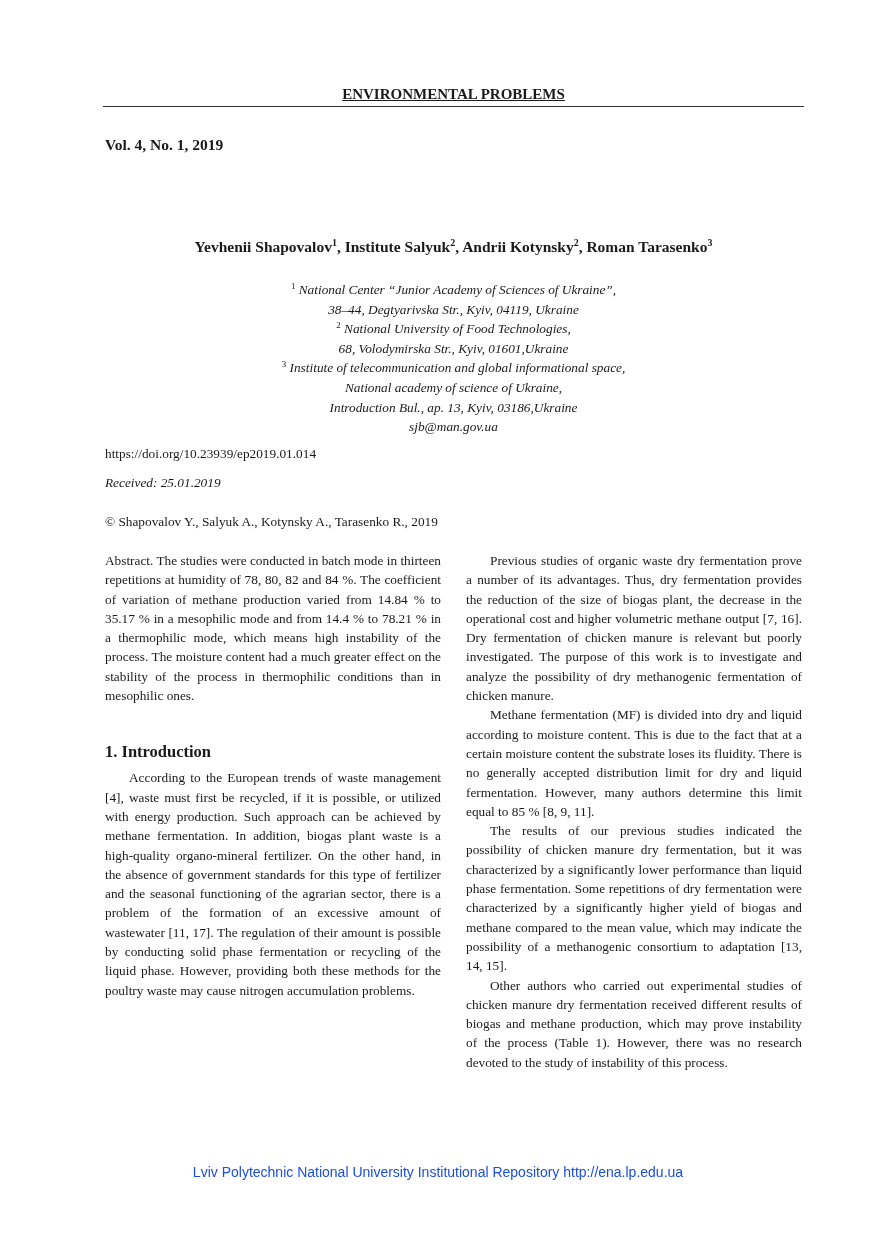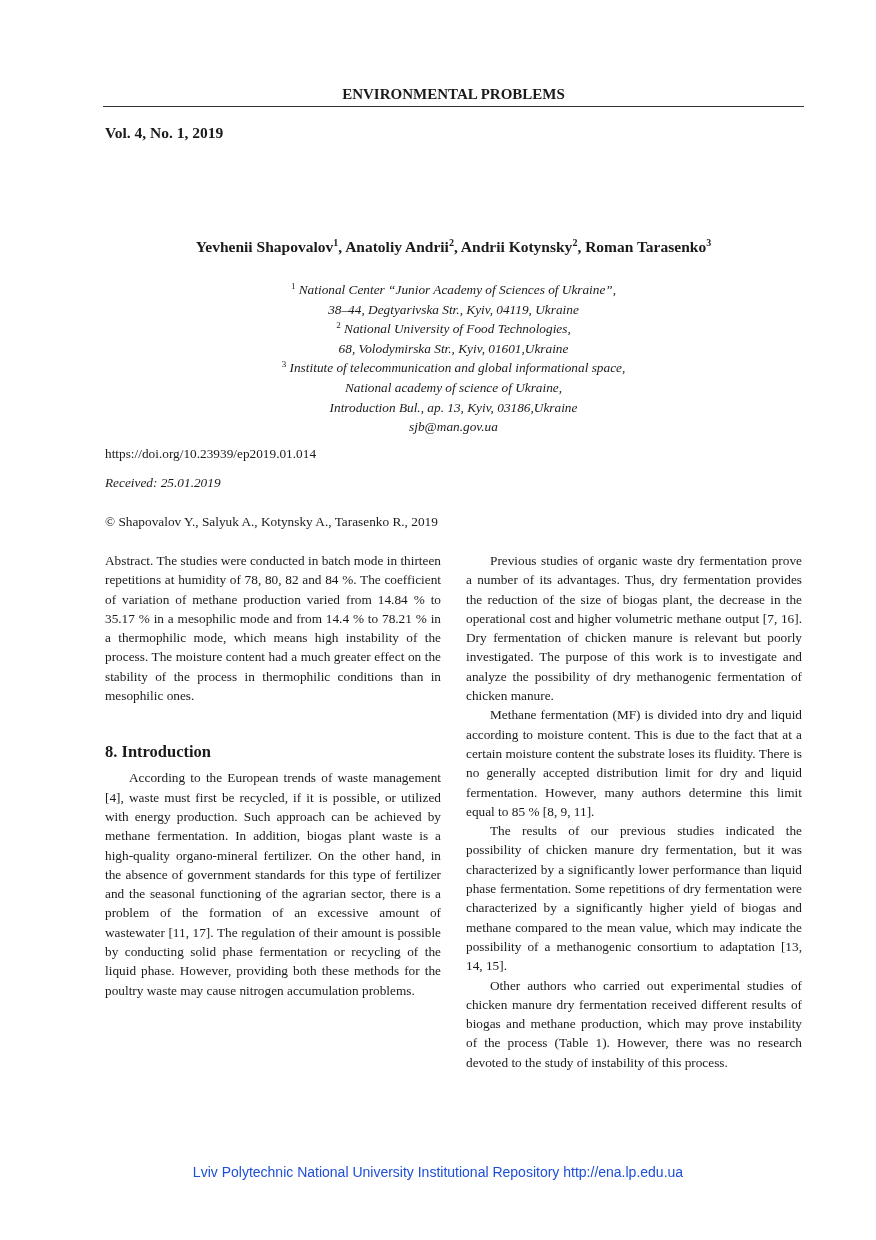--- a/index.html
+++ b/index.html
@@ -4,24 +4,24 @@
   <style>
     html, body { margin: 0; padding: 0; background: #ffffff; }
     body {
       width: 876px; height: 1240px; position: relative; overflow: hidden;
       font-family: "Liberation Serif", "DejaVu Serif", serif;
       color: #1a1a1a;
     }
     .journal-header {
       position: absolute; left: 103px; top: 84px; width: 701px;
       text-align: center; font-weight: bold; font-size: 15px; line-height: 20px;
-      padding-bottom: 2px; border-bottom: 1px solid #333;
+      padding-bottom: 2px; border-bottom: 1px solid #333; text-decoration: underline;
     }
     .volume {
-      position: absolute; left: 105px; top: 124px;
+      position: absolute; left: 105px; top: 136px;
       font-weight: bold; font-size: 15.5px;
     }
     .title {
       position: absolute; left: 103px; top: 164px; width: 701px;
       text-align: center; font-weight: bold; font-size: 19.5px; line-height: 27px;
     }
     .authors {
       position: absolute; left: 103px; top: 238px; width: 701px;
       text-align: center; font-weight: bold; font-size: 15.5px;
     }
@@ -58,21 +58,21 @@
 <body>
 
 <div class="journal-header">ENVIRONMENTAL PROBLEMS</div>
 <div class="volume">Vol. 4, No. 1, 2019</div>
 
 <div class="title">
 </div>
 
 <div class="authors">
   <span>Yevhenii Shapovalov</span><sup>1</sup><span>, </span>
-  <span>Anatoliy Andrii</span><sup>2</sup><span>, </span>
+  <span>Institute Salyuk</span><sup>2</sup><span>, </span>
   <span>Andrii Kotynsky</span><sup>2</sup><span>, </span>
   <span>Roman Tarasenko</span><sup>3</sup>
 </div>
 
 <div class="affiliations">
   <div><sup>1</sup> <span>National Center “Junior Academy of Sciences of Ukraine”,</span></div>
   <div><span>38–44, Degtyarivska Str., Kyiv, 04119, Ukraine</span></div>
   <div><sup>2</sup> <span>National University of Food Technologies,</span></div>
   <div><span>68, Volodymirska Str., Kyiv, 01601,Ukraine</span></div>
   <div><sup>3</sup> <span>Institute of telecommunication and global informational space,</span></div>
@@ -81,21 +81,21 @@
   <div><span>sjb@man.gov.ua</span></div>
 </div>
 
 <div class="doi">https://doi.org/10.23939/ep2019.01.014</div>
 <div class="received">Received: 25.01.2019</div>
 <div class="copyright">© Shapovalov Y., Salyuk A., Kotynsky A., Tarasenko R., 2019</div>
 
 <div class="col col-left">
   <p><span class="bold-lead">Abstract.</span><span> The studies were conducted in batch mode in thirteen repetitions at humidity of 78, 80, 82 and 84 %. The coefficient of variation of methane production varied from 14.84 % to 35.17 % in a mesophilic mode and from 14.4 % to 78.21 % in a thermophilic mode, which means high instability of the process. The moisture content had a much greater effect on the stability of the process in thermophilic conditions than in mesophilic ones.</span></p>
   <div class="gap"></div>
-  <div class="section-heading">8. Introduction</div>
+  <div class="section-heading">1. Introduction</div>
   <p class="indent">According to the European trends of waste management [4], waste must first be recycled, if it is possible, or utilized with energy production. Such approach can be achieved by methane fermentation. In addition, biogas plant waste is a high-quality organo-mineral fertilizer. On the other hand, in the absence of government standards for this type of fertilizer and the seasonal functioning of the agrarian sector, there is a problem of the formation of an excessive amount of wastewater [11, 17]. The regulation of their amount is possible by conducting solid phase fermentation or recycling of the liquid phase. However, providing both these methods for the poultry waste may cause nitrogen accumulation problems.</p>
 </div>
 
 <div class="col col-right">
   <p class="indent">Previous studies of organic waste dry fermentation prove a number of its advantages. Thus, dry fermentation provides the reduction of the size of biogas plant, the decrease in the operational cost and higher volumetric methane output [7, 16]. Dry fermentation of chicken manure is relevant but poorly investigated. The purpose of this work is to investigate and analyze the possibility of dry methanogenic fermentation of chicken manure.</p>
   <p class="indent">Methane fermentation (MF) is divided into dry and liquid according to moisture content. This is due to the fact that at a certain moisture content the substrate loses its fluidity. There is no generally accepted distribution limit for dry and liquid fermentation. However, many authors determine this limit equal to 85 % [8, 9, 11].</p>
   <p class="indent">The results of our previous studies indicated the possibility of chicken manure dry fermentation, but it was characterized by a significantly lower performance than liquid phase fermentation. Some repetitions of dry fermentation were characterized by a significantly higher yield of biogas and methane compared to the mean value, which may indicate the possibility of a methanogenic consortium to adaptation [13, 14, 15].</p>
   <p class="indent">Other authors who carried out experimental studies of chicken manure dry fermentation received different results of biogas and methane production, which may prove instability of the process (Table 1). However, there was no research devoted to the study of instability of this process.</p>
 </div>
 

